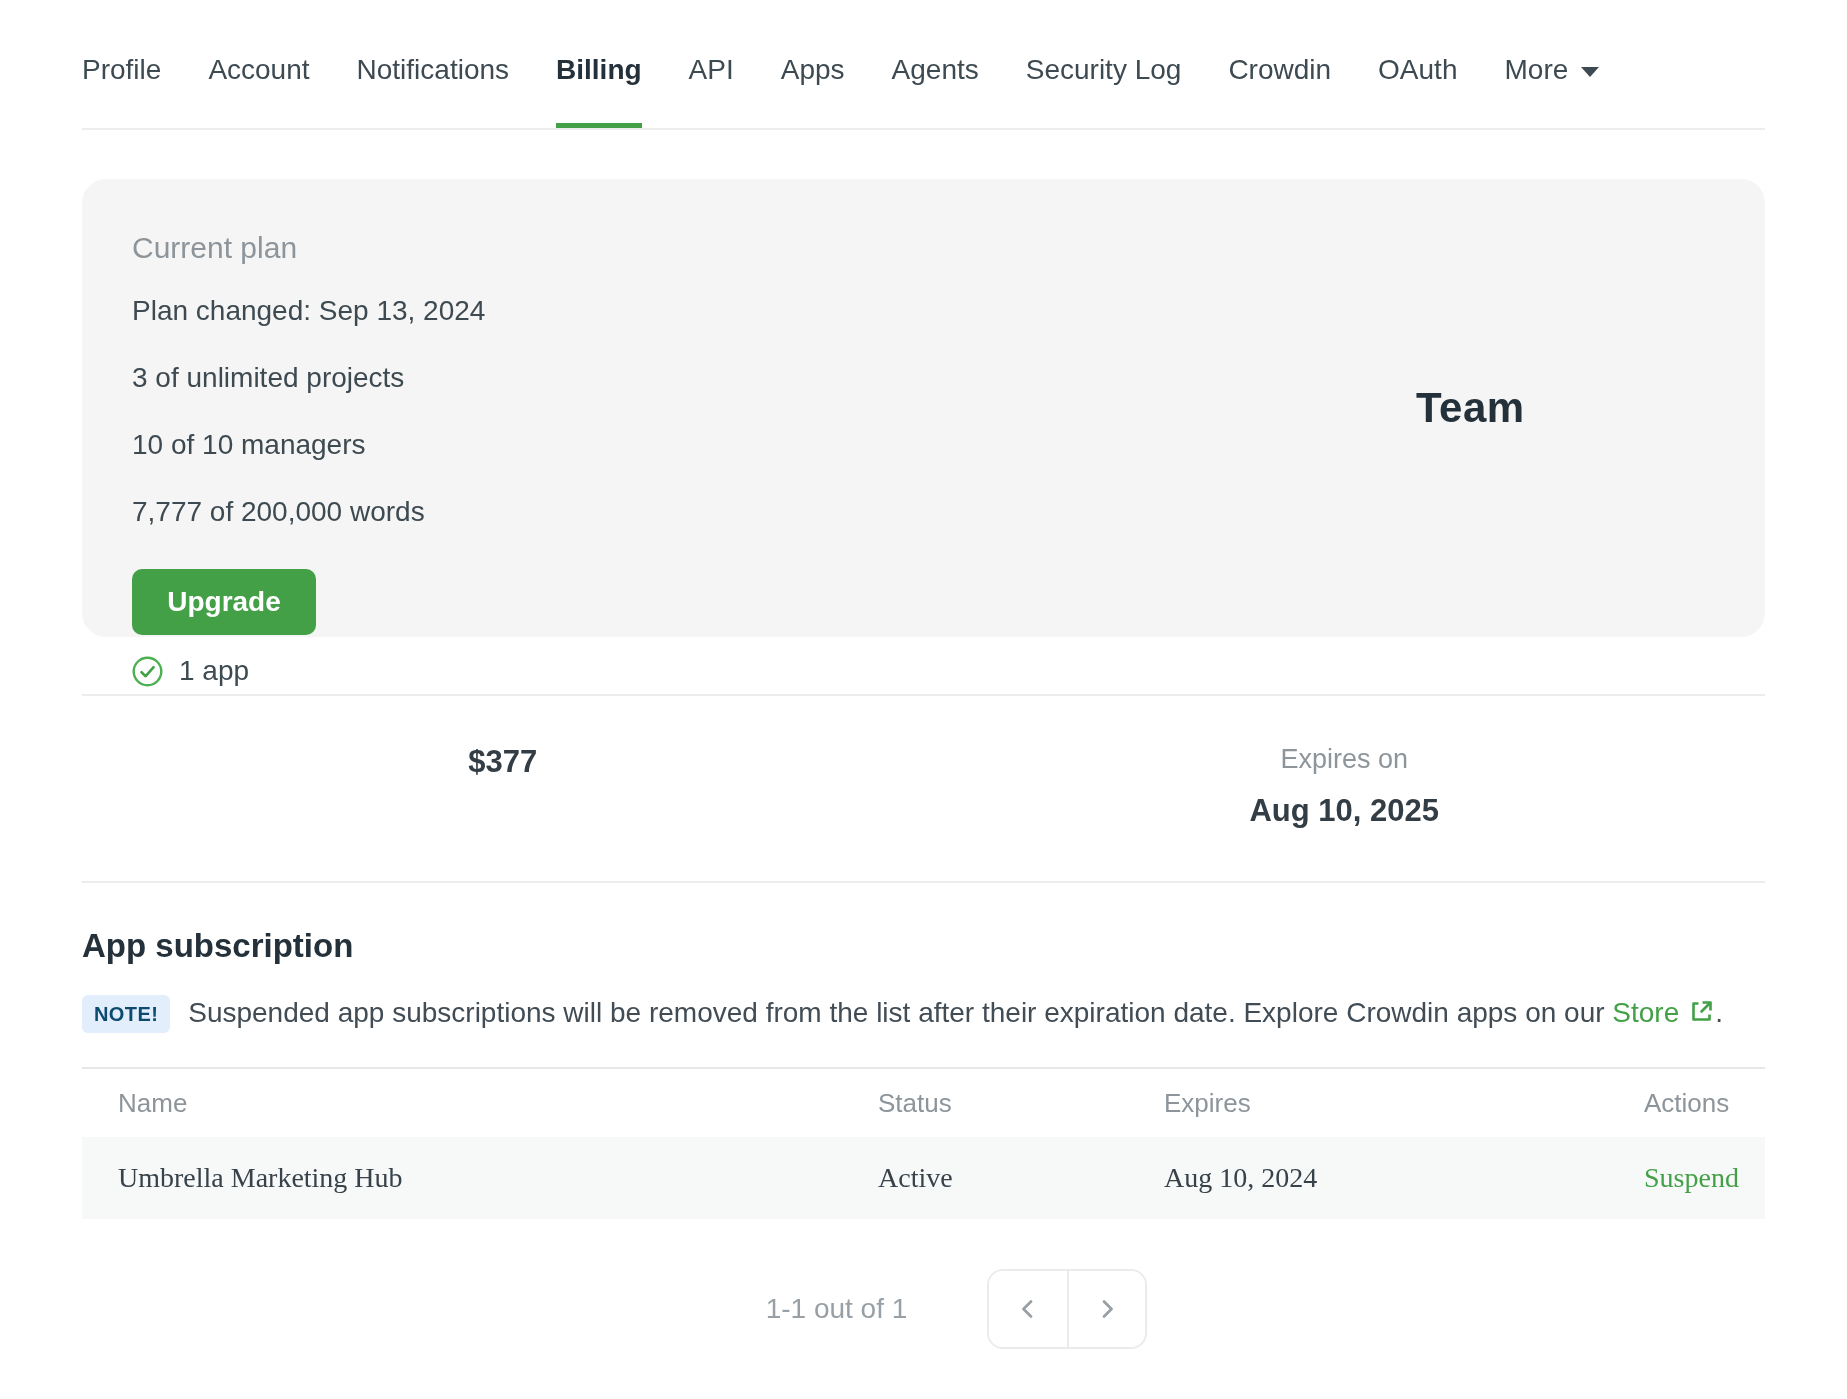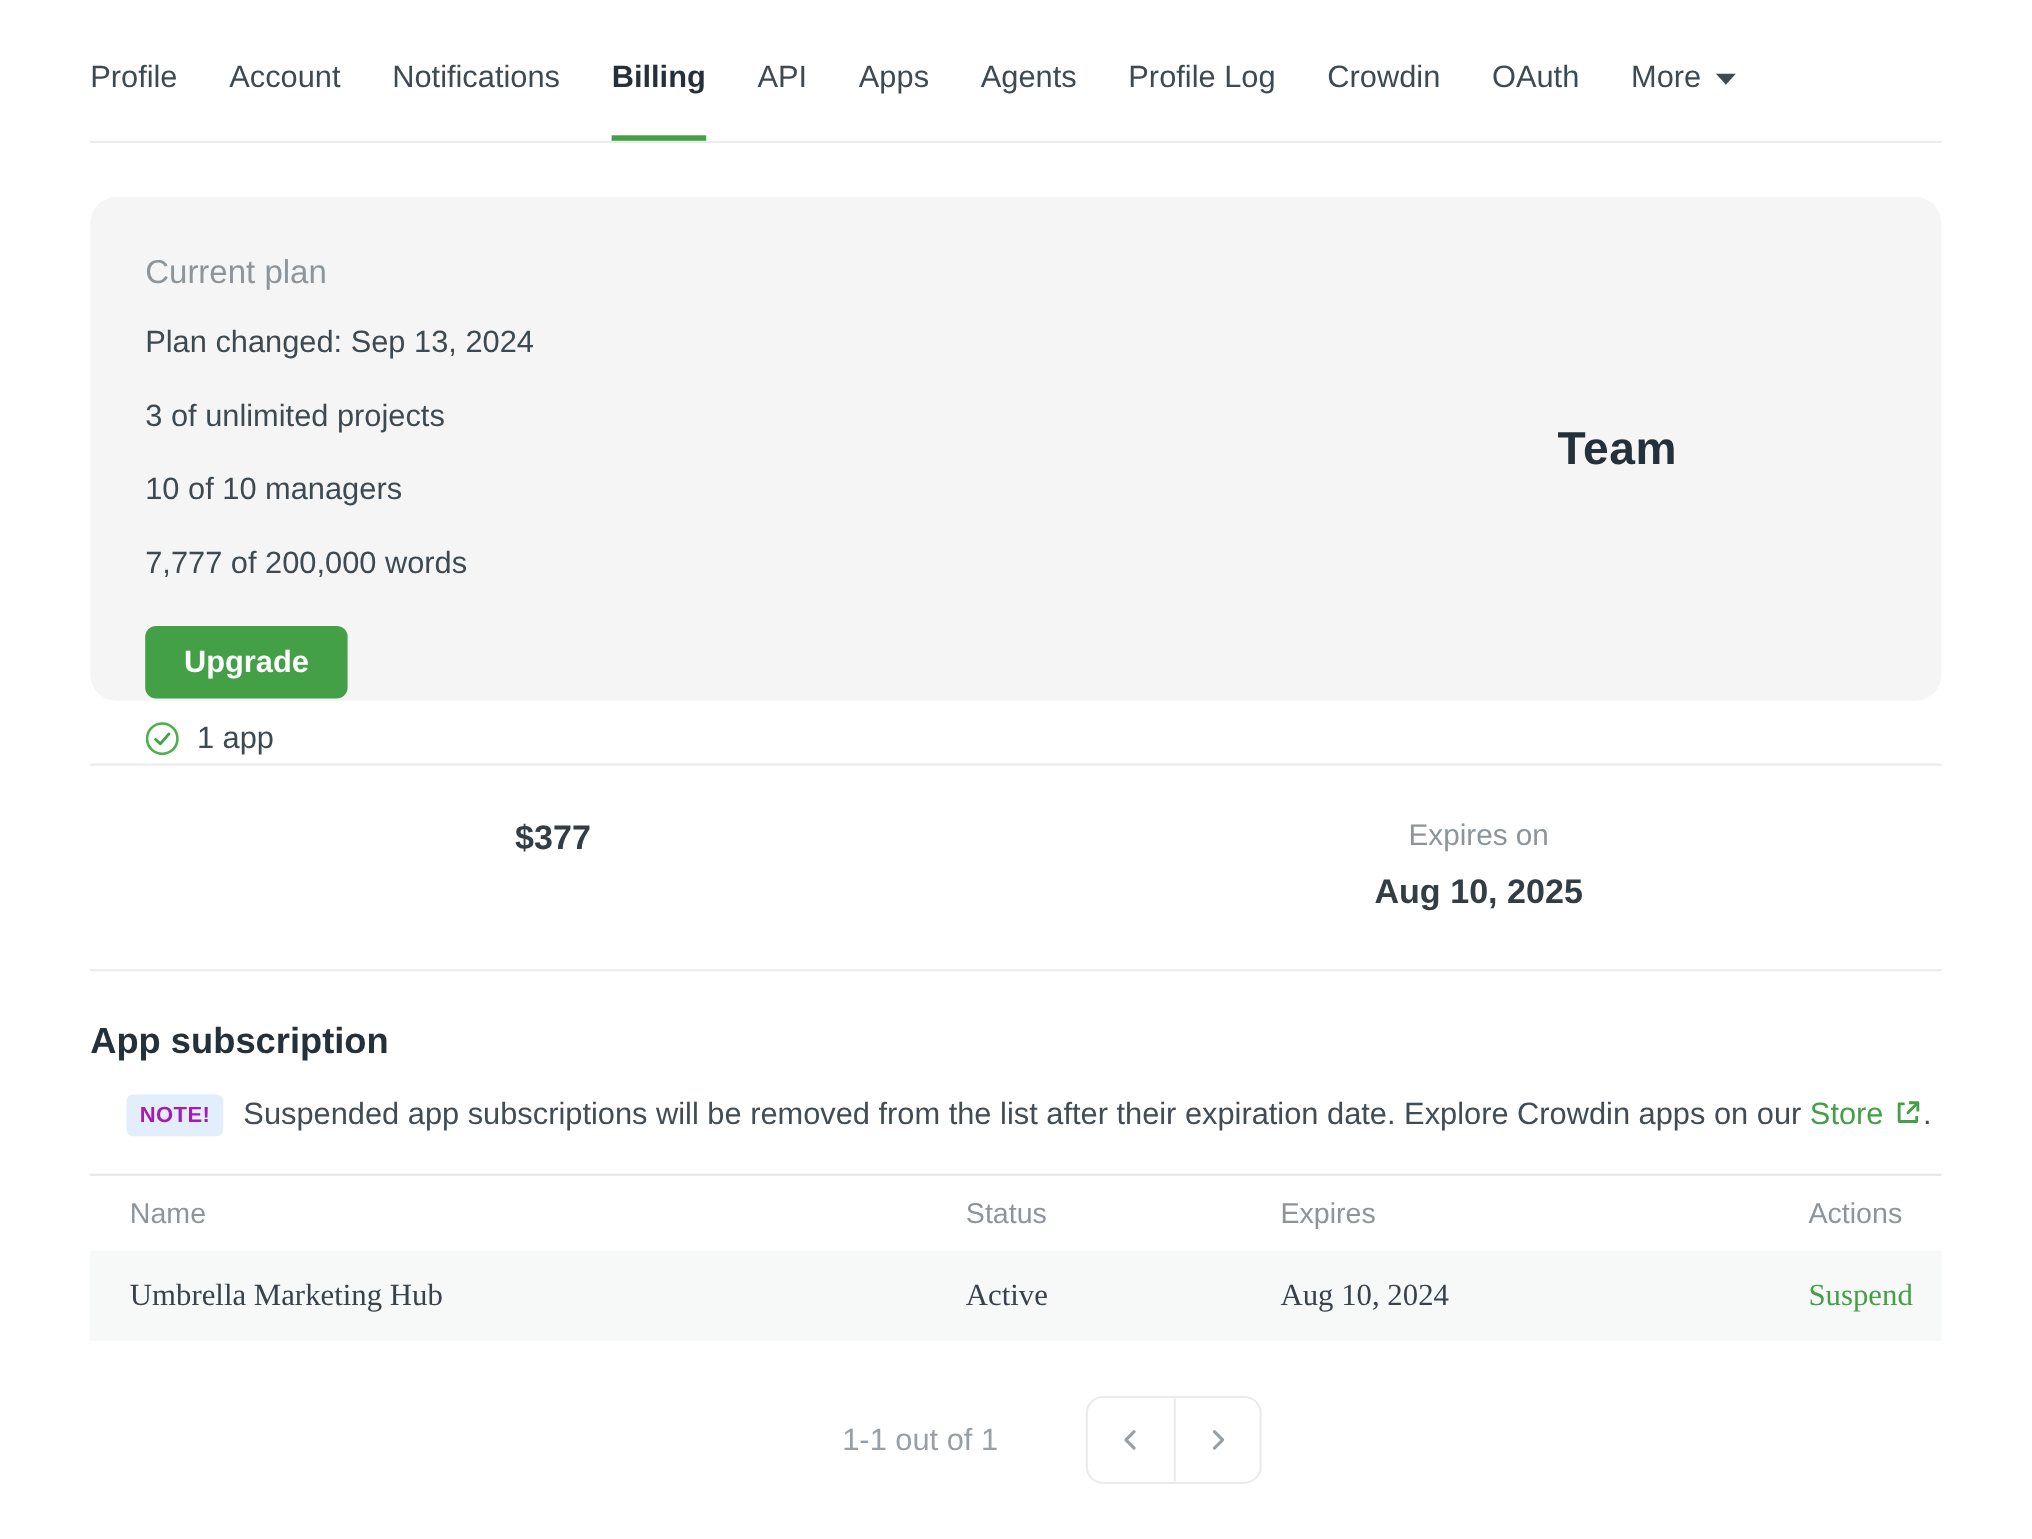--- a/index.html
+++ b/index.html
@@ -99,28 +99,27 @@
   .summary { display: flex; padding: 48px 0 52px; }
   .sum-col { width: 50%; text-align: center; }
   .sum-label { font-size: 27px; color: #8d959b; margin-bottom: 18px; }
   .sum-value { font-size: 31px; font-weight: 700; color: #323d45; }
 
   
   .apps-title { margin: 44px 0 30px; font-size: 33px; font-weight: 700; color: #25313a; }
   .note-row { display: flex; align-items: center; gap: 18px; font-size: 28px; color: #414c55; }
   .note-badge {
     background: #e3eefc;
-    color: #a21caf;
+    color: #0c4a6e;
     font-size: 20px;
     font-weight: 700;
     padding: 8px 12px 7px;
     border-radius: 6px;
     letter-spacing: 0.4px;
     flex: none;
-    margin-left: 33px;
   }
   .store-link { color: #43a047; text-decoration: none; cursor: pointer; }
   .ext-icon { display: inline-block; vertical-align: -3px; margin-left: 9px; }
 
   .table { margin-top: 34px; }
   .grid {
     display: grid;
     grid-template-columns: 760px 286px 480px 1fr;
     padding: 0 36px;
     align-items: center;
@@ -157,21 +156,21 @@
 
 <nav>
   <div class="container tabs-inner">
     <a class="tab">Profile</a>
     <a class="tab">Account</a>
     <a class="tab">Notifications</a>
     <a class="tab active">Billing</a>
     <a class="tab">API</a>
     <a class="tab">Apps</a>
     <a class="tab">Agents</a>
-    <a class="tab">Profile Log</a>
+    <a class="tab">Security Log</a>
     <a class="tab">Crowdin</a>
     <a class="tab">OAuth</a>
     <a class="tab"><span>More</span><span class="caret"></span></a>
   </div>
 </nav>
 
 <main class="container">
 
   <section class="plan-card">
     <div class="plan-label">Current plan</div>

